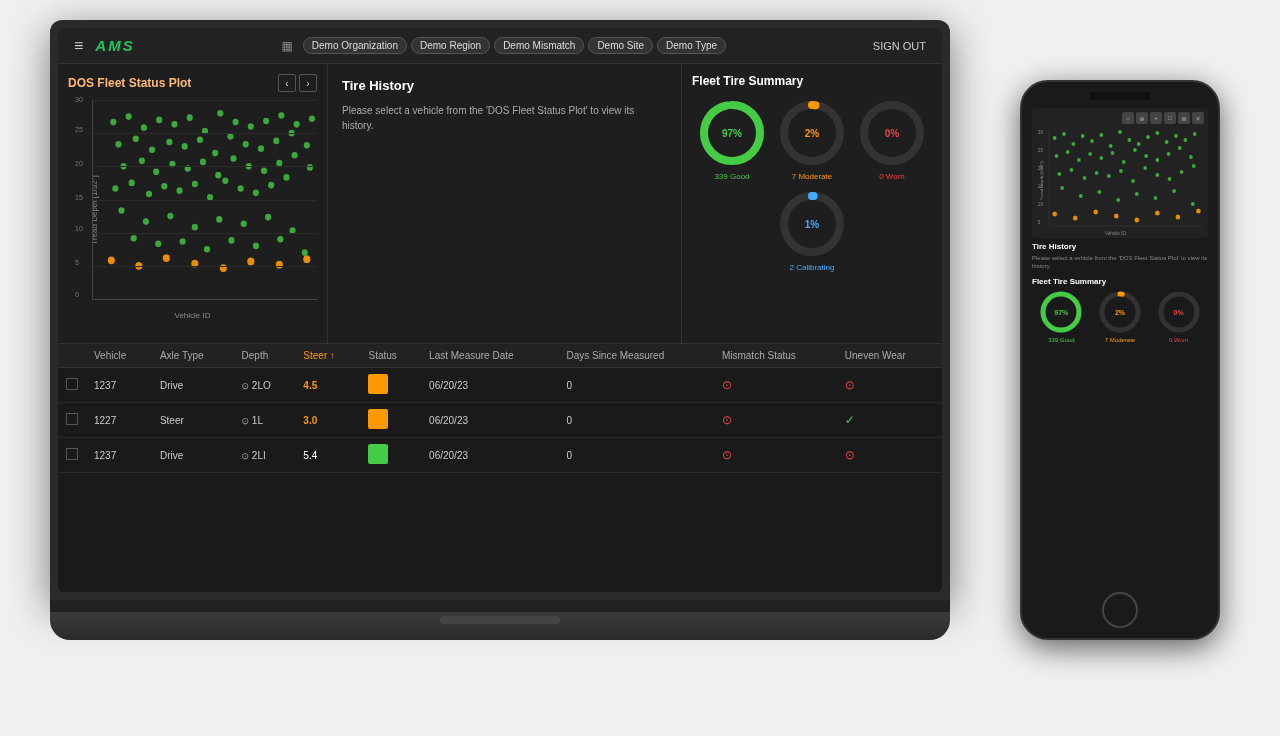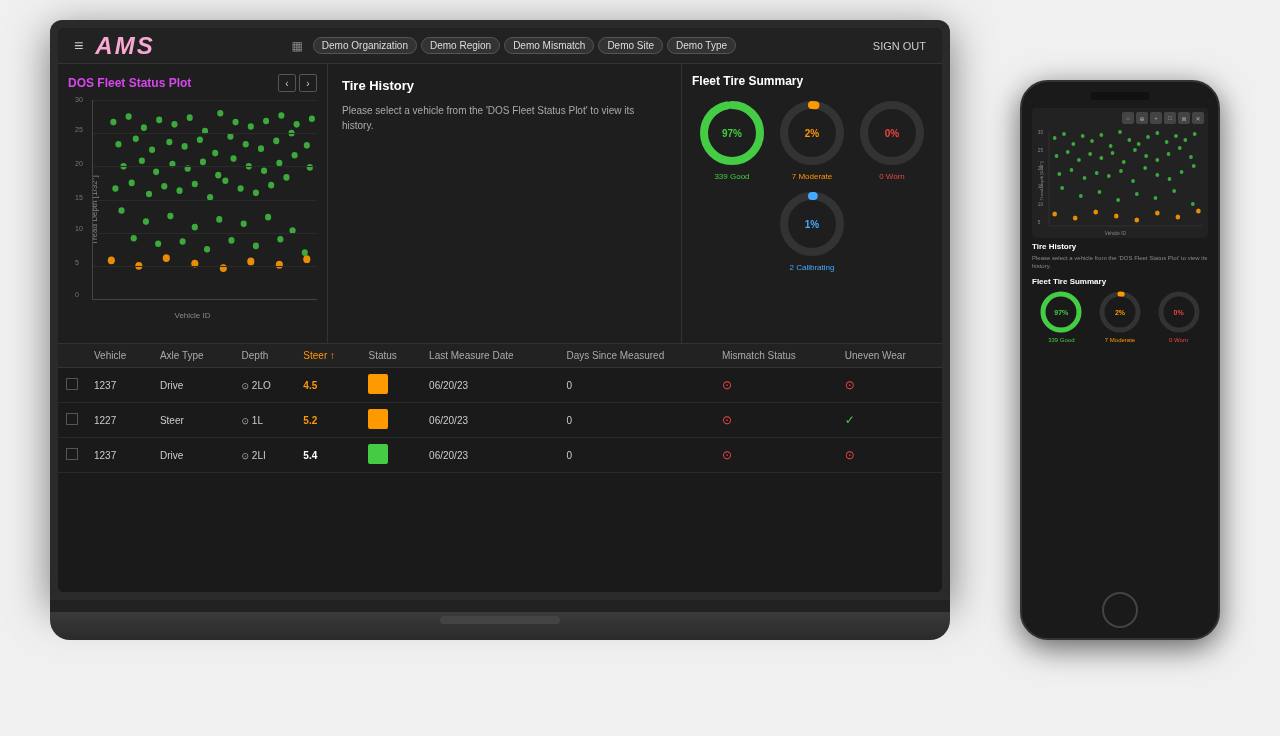--- a/index.html
+++ b/index.html
@@ -80,22 +80,22 @@
       padding: 0 16px;
       border-bottom: 1px solid #333;
     }
     .header-menu {
       color: #ccc;
       font-size: 16px;
       margin-right: 12px;
       cursor: pointer;
     }
     .logo {
-      color: #f9a8d4;
-      font-size: 24px;
+      color: #22c55e;
+      font-size: 15px;
       font-weight: bold;
       letter-spacing: 2px;
       margin-right: auto;
       font-style: italic;
     }
     .breadcrumb-area {
       display: flex;
       align-items: center;
       gap: 4px;
       margin-right: auto;
@@ -140,21 +140,21 @@
       padding: 10px;
       flex-shrink: 0;
     }
     .panel-title-row {
       display: flex;
       align-items: center;
       justify-content: space-between;
       margin-bottom: 8px;
     }
     .panel-title {
-      color: #d946ef;
+      color: #fdba74;
       font-size: 12px;
       font-weight: bold;
     }
     .nav-btn {
       background: none;
       border: 1px solid #555;
       color: #ccc;
       width: 18px;
       height: 18px;
       border-radius: 2px;
@@ -655,33 +655,33 @@
                   <td>06/20/23</td>
                   <td>0</td>
                   <td><span class="icon-warning">⊙</span></td>
                   <td><span class="icon-warning">⊙</span></td>
                 </tr>
                 <tr>
                   <td class="checkbox-cell"><span class="checkbox-box"></span></td>
                   <td>1227</td>
                   <td>Steer</td>
                   <td><span class="tire-icon">⊙</span> 1L</td>
-                  <td style="color:#f90;font-weight:bold;">5.2</td>
+                  <td style="color:#f90;font-weight:bold;">3.0</td>
                   <td><span class="status-dot status-orange"></span></td>
                   <td>06/20/23</td>
                   <td>0</td>
                   <td><span class="icon-warning">⊙</span></td>
                   <td><span class="icon-check">✓</span></td>
                 </tr>
                 <tr>
                   <td class="checkbox-cell"><span class="checkbox-box"></span></td>
                   <td>1237</td>
                   <td>Drive</td>
                   <td><span class="tire-icon">⊙</span> 2LI</td>
-                  <td style="color:#fff;font-weight:bold;">5.4</td>
+                  <td style="color:#fff;font-weight:normal;">5.4</td>
                   <td><span class="status-dot status-green"></span></td>
                   <td>06/20/23</td>
                   <td>0</td>
                   <td><span class="icon-warning">⊙</span></td>
                   <td><span class="icon-warning">⊙</span></td>
                 </tr>
               </tbody>
             </table>
           </div>
         </div>

